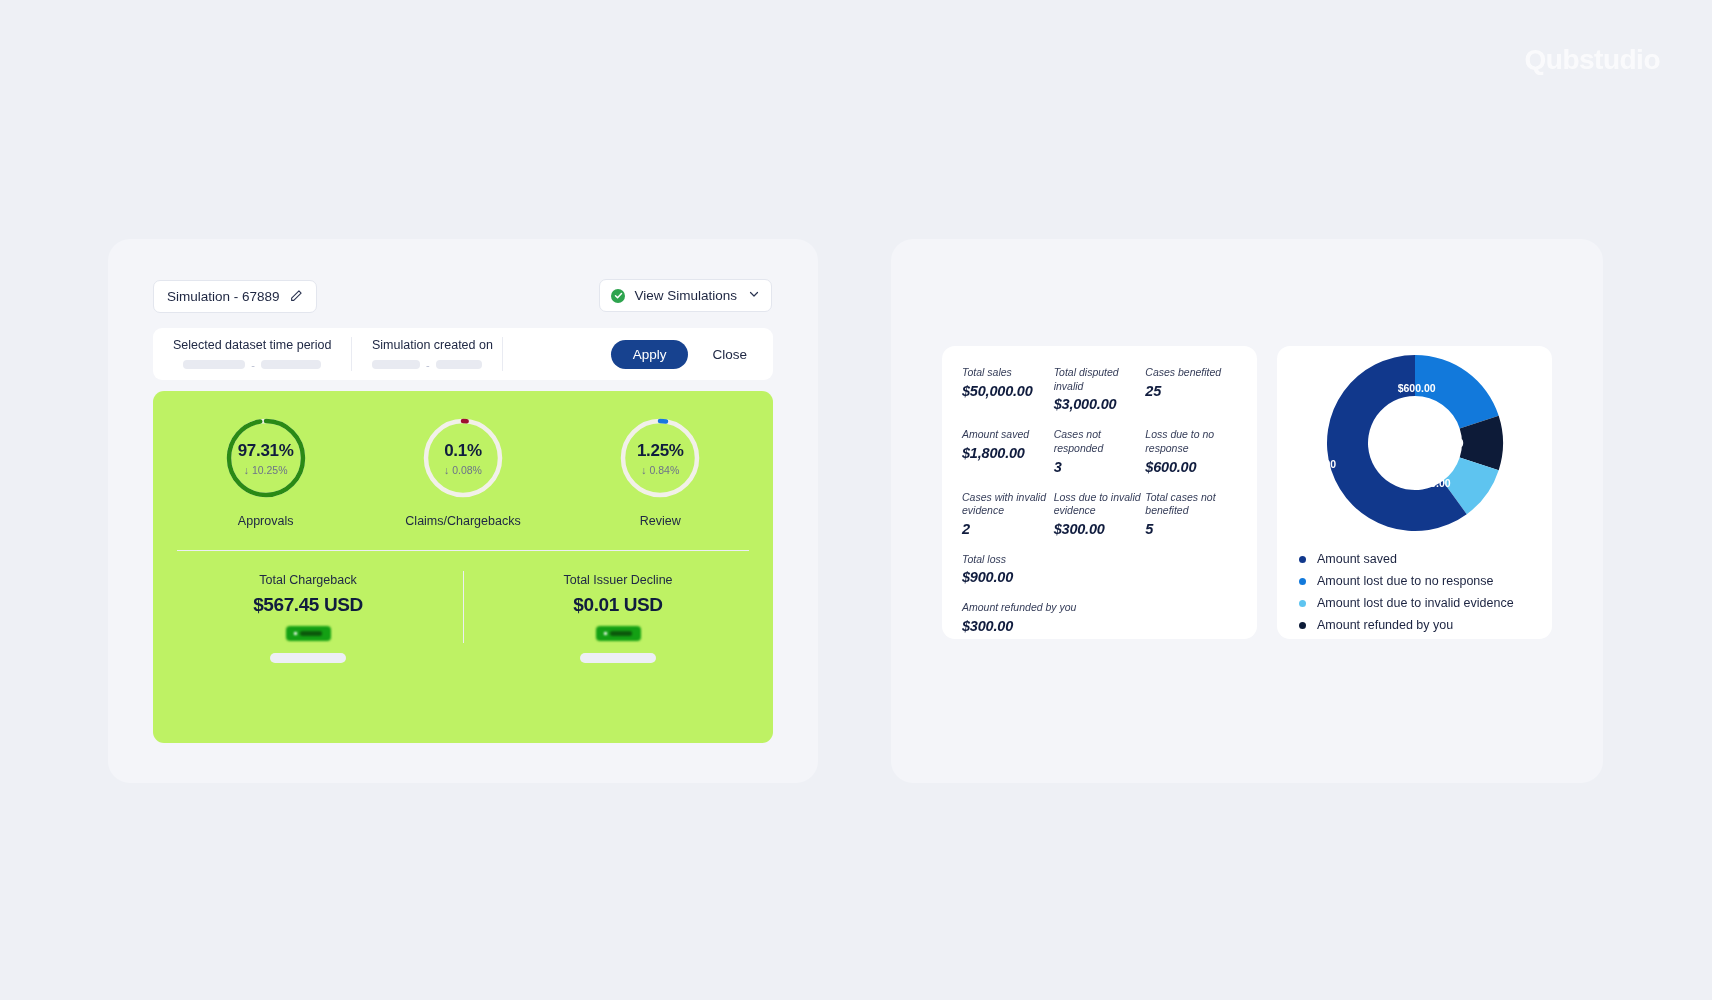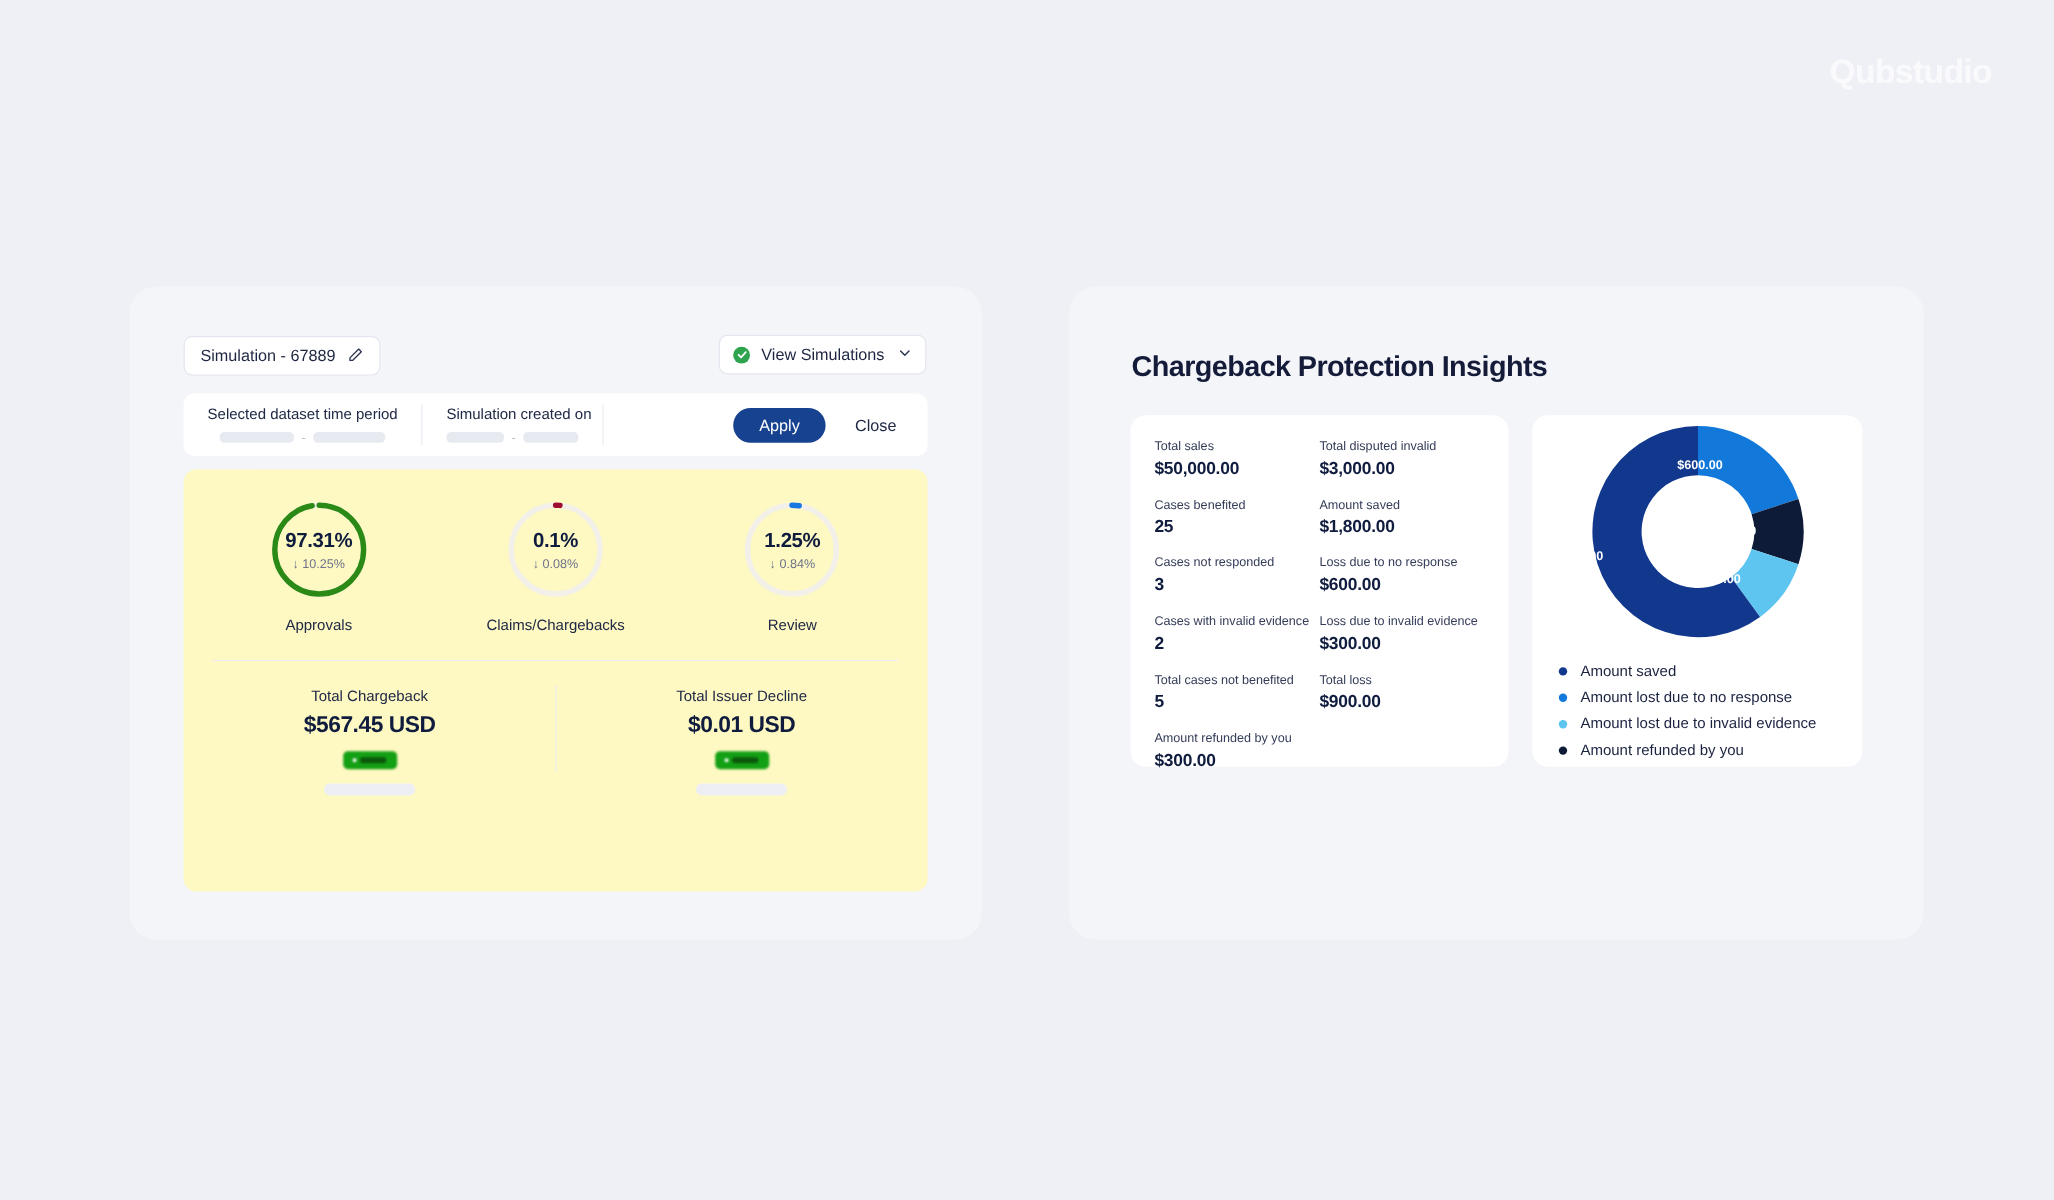--- a/index.html
+++ b/index.html
@@ -77,21 +77,21 @@
   }
   .btn-close {
     background: transparent; border: none; color: #202945;
     font-size: 13.5px; font-family: inherit; cursor: pointer;
   }
 
   
   .metrics-card {
     position: absolute; left: 45px; top: 152px;
     width: 620px; height: 352px;
-    background: #fef9c3; border-radius: 11px;
+    background: #bef264; border-radius: 11px;
   }
   .gauges { display: flex; padding: 26px 14px 0; }
   .gauge-cell { flex: 1; display: flex; flex-direction: column; align-items: center; }
   .gauge { position: relative; width: 82px; height: 82px; }
   .gauge svg { display: block; transform: rotate(-90deg); }
   .gauge-inner {
     position: absolute; inset: 0; display: flex;
     flex-direction: column; align-items: center; justify-content: center;
   }
   .g-val { font-size: 17px; font-weight: 700; color: #101c3e; letter-spacing: -0.3px; }
@@ -123,21 +123,21 @@
   .cp-title {
     position: absolute; left: 52px; top: 53px;
     font-size: 24px; font-weight: 700; color: #141c3a; letter-spacing: -0.5px;
   }
   .cp-stats {
     position: absolute; left: 51px; top: 107px;
     width: 315px; height: 293px;
     background: #ffffff; border-radius: 13px;
     padding: 20px 20px 0 20px;
   }
-  .stat-grid { display: grid; grid-template-columns: 1fr 1fr; row-gap: 16px; }
+  .stat-grid { display: grid; grid-template-columns: 1fr 1fr 1fr; row-gap: 16px; font-style: italic; }
   .stat-k { font-size: 10.5px; color: #343c58; line-height: 1.3; }
   .stat-v { font-size: 14.5px; font-weight: 700; color: #101c3e; margin-top: 3px; letter-spacing: -0.2px; }
   .stat-wide { grid-column: 1 / -1; }
 
   .cp-chart {
     position: absolute; left: 386px; top: 107px;
     width: 275px; height: 293px;
     background: #ffffff; border-radius: 13px;
   }
   .donut-wrap { position: relative; width: 100%; height: 190px; display: flex; justify-content: center; }
@@ -277,21 +277,20 @@
               <b></b>
             </div>
           <div class="t-skel"></div>
         </div>
       </div>
     </div>
   </div>
 
   <div class="panel panel-right">
 
-    <div class="cp-title">Chargeback Protection Insights</div>
 
     <div class="cp-stats">
       <div class="stat-grid">
         <div>
           <div class="stat-k">Total sales</div>
           <div class="stat-v">$50,000.00</div>
         </div>
         <div>
           <div class="stat-k">Total disputed invalid</div>
           <div class="stat-v">$3,000.00</div>

